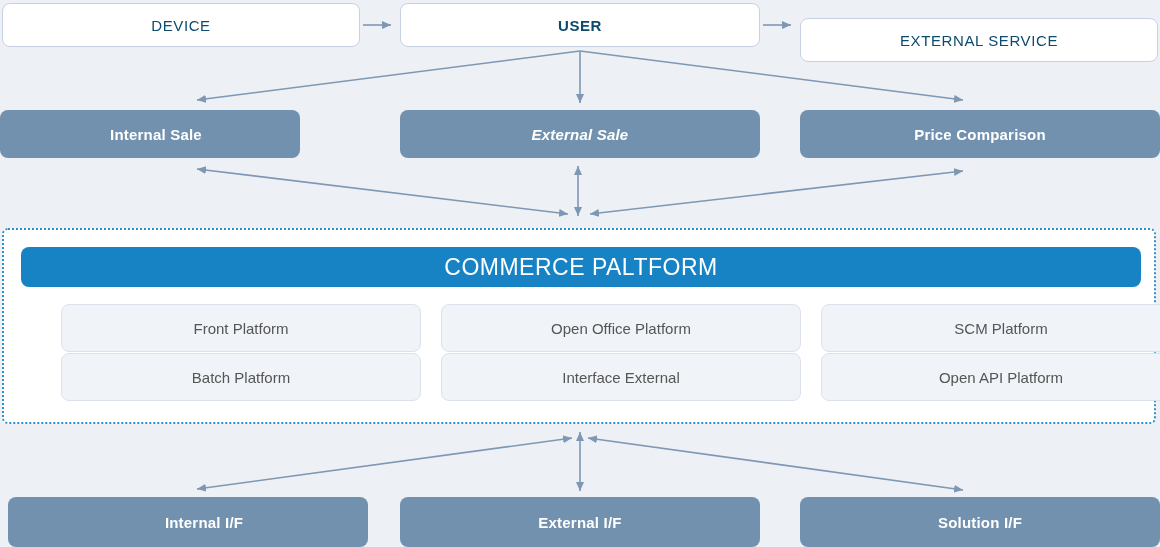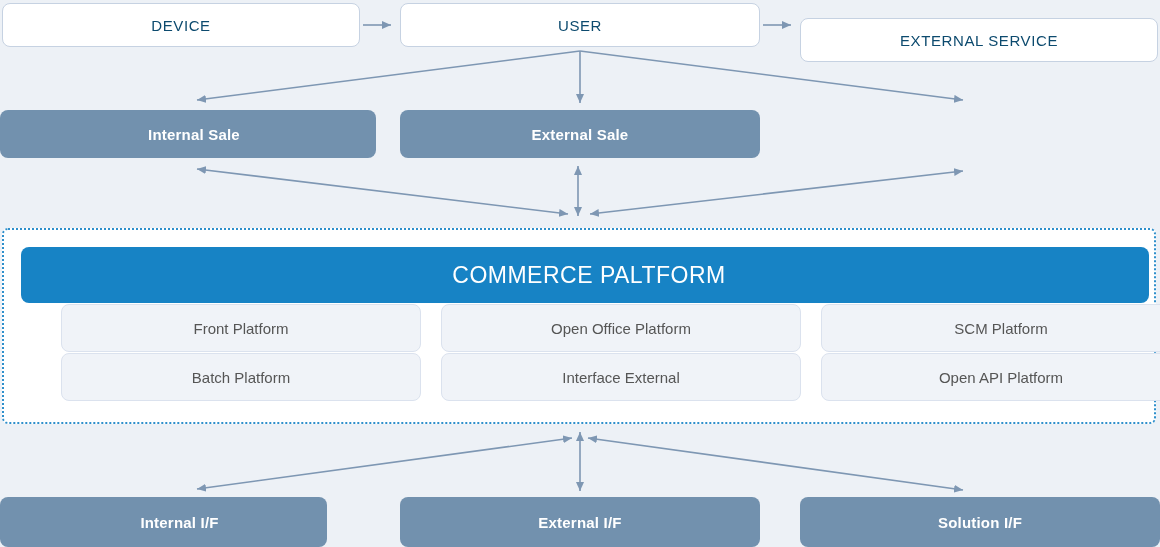--- a/index.html
+++ b/index.html
@@ -52,30 +52,29 @@
     left: 2px; top: 228px;
     width: 1154px; height: 196px;
     background: #ffffff;
     border: 2px dotted #2e8fcb;
     border-radius: 6px;
     box-sizing: border-box;
   }
   .platform-header {
     position: absolute;
     left: 17px; top: 17px;
-    width: 1120px; height: 56px;
+    width: 1120px; height: 40px;
     background: #1783c5;
     border-radius: 8px;
     color: #ffffff;
     font-size: 23px;
     letter-spacing: 0.5px;
     display: flex;
     align-items: center;
     justify-content: center;
-    padding-left: 8px;
   }
   .module-box {
     position: absolute;
     width: 360px; height: 48px;
     background: #f0f3f8;
     border: 1px solid #dbe2ee;
     border-radius: 8px;
     box-sizing: border-box;
     color: #555555;
     font-size: 15px;
@@ -115,32 +114,35 @@
 
       <line x1="572" y1="438" x2="197" y2="489" marker-start="url(#ah)" marker-end="url(#ah)"></line>
       <line x1="580" y1="432" x2="580" y2="491" marker-start="url(#ah)" marker-end="url(#ah)"></line>
       <line x1="588" y1="438" x2="963" y2="490" marker-start="url(#ah)" marker-end="url(#ah)"></line>
     </g>
   </svg>
 
   <div class="box top-box" style="left:2px; width:358px;">
     <span>DEVICE</span>
   </div>
-  <div class="box top-box" style="left:400px; width:360px;">
+  <div class="box top-box" style="left:400px; width:360px;font-weight:bold;">
     <span>USER</span>
   </div>
   <div class="box top-box" style="left:800px; width:358px;margin-top:15px;">
     <span>EXTERNAL SERVICE</span>
   </div>
 
-  <div class="box solid-box sale-box" style="left:0px; width:376px;padding-left:12px;">
+  <div class="box solid-box sale-box" style="left:0px; width:300px;padding-left:12px;">
     <span>Internal Sale</span>
   </div>
-  <div class="box solid-box sale-box" style="left:400px; width:360px;">
+  <div class="box solid-box sale-box" style="left:400px; width:360px;font-style:italic;">
     <span>External Sale</span>
+  </div>
+  <div class="box solid-box sale-box" style="left:800px; width:360px;">
+    <span>Price Comparison</span>
   </div>
 
   <div class="platform-container">
     <div class="platform-header">
       <span>COMMERCE PALTFORM</span>
     </div>
 
     <div class="module-box mod-row1 mod-col1">
       <span>Front Platform</span>
     </div>
@@ -154,21 +156,21 @@
       <span>Batch Platform</span>
     </div>
     <div class="module-box mod-row2 mod-col2">
       <span>Interface External</span>
     </div>
     <div class="module-box mod-row2 mod-col3">
       <span>Open API Platform</span>
     </div>
   </div>
 
-  <div class="box solid-box if-box" style="left:0px; width:327px;padding-left:32px;">
+  <div class="box solid-box if-box" style="left:8px; width:360px;padding-left:32px;">
     <span>Internal I/F</span>
   </div>
   <div class="box solid-box if-box" style="left:400px; width:360px;">
     <span>External I/F</span>
   </div>
   <div class="box solid-box if-box" style="left:800px; width:360px;">
     <span>Solution I/F</span>
   </div>
 
 </div>

